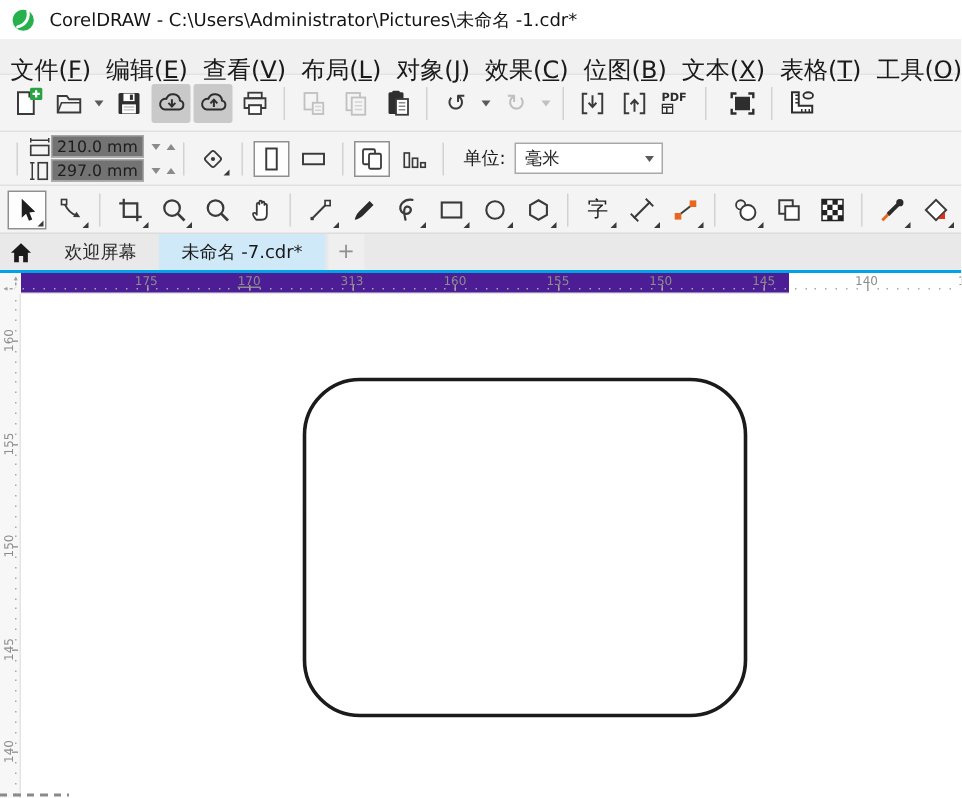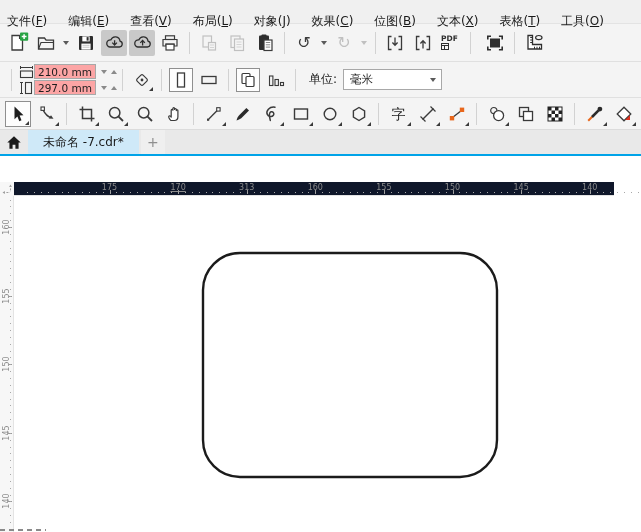--- a/index.html
+++ b/index.html
@@ -4,21 +4,21 @@
 <style>
   html,body{margin:0;padding:0;background:#fff;}
   #app{position:relative;width:641px;height:532px;overflow:hidden;background:#fff;
        font-family:"DejaVu Sans","Liberation Sans",sans-serif;-webkit-font-smoothing:antialiased;}
   
   .titlebar{height:26px;display:flex;align-items:center;gap:9px;padding-left:7px;background:#fff;}
   .titlebar .ttl{font-size:12px;color:#141414;white-space:nowrap;}
   
   .menubar{height:24px;background:#f0f0f0;display:flex;align-items:center;justify-content:space-between;
            padding:0 32px 0 2px;border-bottom:1px solid #e3e3e3;box-sizing:border-box;}
-  .menubar .mi{font-size:12px;color:#1a1a1a;padding:2px 5px;white-space:nowrap;margin-top:20px;}
+  .menubar .mi{font-size:16px;color:#1a1a1a;padding:2px 5px;white-space:nowrap;margin-top:20px;}
   .menubar u{text-decoration:underline;}
   
   .toolbar{height:38px;background:#f4f4f4;display:flex;align-items:center;padding-left:4px;
            border-bottom:1px solid #e0e0e0;box-sizing:border-box;}
   .tbtn{width:26px;height:26px;display:flex;align-items:center;justify-content:center;position:relative;margin:0 1px;flex:none;}
   .tbtn.pressed{background:#c9c9c9;border-radius:2px;}
   .sep{width:1px;height:22px;background:#d2d2d2;margin:0 5px;flex:none;}
   .drop{width:0;height:0;border-left:3.5px solid transparent;border-right:3.5px solid transparent;
         border-top:4px solid #5a5a5a;margin:0 3px;flex:none;}
   .drop.dis{border-top-color:#c0c0c0;}
@@ -32,21 +32,21 @@
   .zoomc .carw{border-left:1px solid #c9c9c9;background:#efefef;}
   .pdfbtn{flex-direction:column;align-items:flex-start;justify-content:center;padding-left:3px;box-sizing:border-box;}
   .pdft{font-size:7.5px;font-weight:bold;color:#2e2e2e;line-height:1;letter-spacing:0;}
   
   .propbar{height:36px;background:#f4f4f4;display:flex;align-items:center;padding-left:6px;
            border-bottom:1px solid #e0e0e0;box-sizing:border-box;}
   .a4c{width:155px;}
   .unitc{width:99px;}
   .sizeblock{display:flex;flex-direction:column;gap:1px;margin-left:2px;}
   .sizerow{display:flex;align-items:center;height:15px;}
-  .sizefield{width:62px;height:15px;border:1px solid #a8a8a8;background:#fca5a5;font-size:10.5px;color:#1d1d1d;
+  .sizefield{width:62px;height:15px;border:1px solid #a8a8a8;background:#737373;font-size:10.5px;color:#1d1d1d;
              display:flex;align-items:flex-end;padding-left:3px;box-sizing:border-box;}
   .spins{display:flex;align-items:center;gap:4px;margin-left:5px;}
   .tri-d{width:0;height:0;border-left:3px solid transparent;border-right:3px solid transparent;border-top:4px solid #8a8a8a;}
   .tri-u{width:0;height:0;border-left:3px solid transparent;border-right:3px solid transparent;border-bottom:4px solid #8a8a8a;}
   .pbtn{width:24px;height:24px;display:flex;align-items:center;justify-content:center;position:relative;margin:0 2px;flex:none;box-sizing:border-box;}
   .pbtn.selected{border:1px solid #8f8f8f;background:#fdfdfd;}
   .unitlbl{font-size:12px;color:#1a1a1a;margin:0 6px 0 8px;white-space:nowrap;}
   
   .toolbox{height:32px;background:#f4f4f4;display:flex;align-items:center;padding-left:3px;
            border-bottom:1px solid #dcdcdc;box-sizing:border-box;}
@@ -57,21 +57,21 @@
   .tglyph{font-size:14px;color:#222;line-height:1;}
   
   .tabbar{height:24px;background:#e9e9e9;display:flex;align-items:stretch;}
   .hometab{width:28px;display:flex;align-items:center;justify-content:center;flex:none;}
   .tab{display:flex;align-items:center;padding:0 15px;font-size:12px;color:#2b2b2b;white-space:nowrap;}
   .tab.active{background:#cfe9f8;color:#1a1a1a;}
   .plus{width:24px;display:flex;align-items:center;justify-content:center;background:#efefef;
         color:#8f8f8f;font-size:14px;margin-left:2px;flex:none;}
   .blue-line{height:2px;background:#00a3e8;}
   
-  .hruler{position:absolute;left:12px;top:182px;width:602px;height:14px;background:#0f172a;
+  .hruler{position:absolute;left:0;top:182px;width:526px;height:14px;background:#4c1d95;
           border-bottom:1px solid #e4e4e4;box-sizing:border-box;}
   .hlab{position:absolute;top:1px;font-size:8px;color:#8c8c8c;transform:translateX(-50%);white-space:nowrap;}
   .htick{position:absolute;bottom:1px;width:1px;height:4px;background:#9a9a9a;}
   .hdot{position:absolute;bottom:2px;width:1px;height:1px;background:#a8a8a8;}
   .vruler{position:absolute;left:0;top:196px;width:14px;height:336px;background:#f7f7f7;
           border-right:1px solid #e4e4e4;box-sizing:border-box;}
   .vlab{position:absolute;left:6px;font-size:8px;color:#8c8c8c;transform:translate(-50%,-50%) rotate(-90deg);white-space:nowrap;}
   .vtick{position:absolute;right:1px;width:4px;height:1px;background:#9a9a9a;}
   .vdot{position:absolute;right:2px;width:1px;height:1px;background:#a8a8a8;}
   .corner{position:absolute;left:0;top:182px;width:14px;height:14px;background:#f7f7f7;display:flex;
@@ -79,20 +79,27 @@
   .canvas{position:absolute;left:14px;top:196px;width:627px;height:336px;background:#ffffff;}
   .canvas svg{position:absolute;left:0;top:0;}
   .bottom-dashes{position:absolute;left:-14px;bottom:1px;width:46px;height:2px;
      background:repeating-linear-gradient(90deg,#8a8a8a 0 5px,transparent 5px 9px);}
 </style>
 </head>
 <body>
 
 <div id="app">
 
+  <div class="titlebar">
+    <svg width="17" height="17" viewBox="0 0 20 20">
+      <circle cx="10" cy="10" r="8.3" fill="#26b14c"></circle>
+      <path d="M5.6 15.2 C12.2 13.6 14.8 8.2 13.6 2.6" stroke="#fff" stroke-width="2.4" fill="none" stroke-linecap="round"></path>
+    </svg>
+    <span class="ttl">CorelDRAW - C:\Users\Administrator\Pictures\未命名 -1.cdr*</span>
+  </div>
 
   <div class="menubar">
       <span class="mi">文件(<u>F</u>)</span>
       <span class="mi">编辑(<u>E</u>)</span>
       <span class="mi">查看(<u>V</u>)</span>
       <span class="mi">布局(<u>L</u>)</span>
       <span class="mi">对象(<u>J</u>)</span>
       <span class="mi">效果(<u>C</u>)</span>
       <span class="mi">位图(<u>B</u>)</span>
       <span class="mi">文本(<u>X</u>)</span>
@@ -417,20 +424,23 @@
     <div class="tool fly">
       
     </div>
   </div>
 
   <div class="tabbar">
     <div class="hometab">
       <svg width="16" height="15" viewBox="0 0 20 19">
         <path d="M10 1.5 L18.5 9.5 H15.8 V17.5 H11.8 V12.2 H8.2 V17.5 H4.2 V9.5 H1.5 z" fill="#1b1b1b"></path>
       </svg>
+    </div>
+    <div class="tab">
+      <span>欢迎屏幕</span>
     </div>
     <div class="tab active">
       <span>未命名 -7.cdr*</span>
     </div>
     <div class="plus">
       <span>+</span>
     </div>
   </div>
   <div class="blue-line"></div>
 

